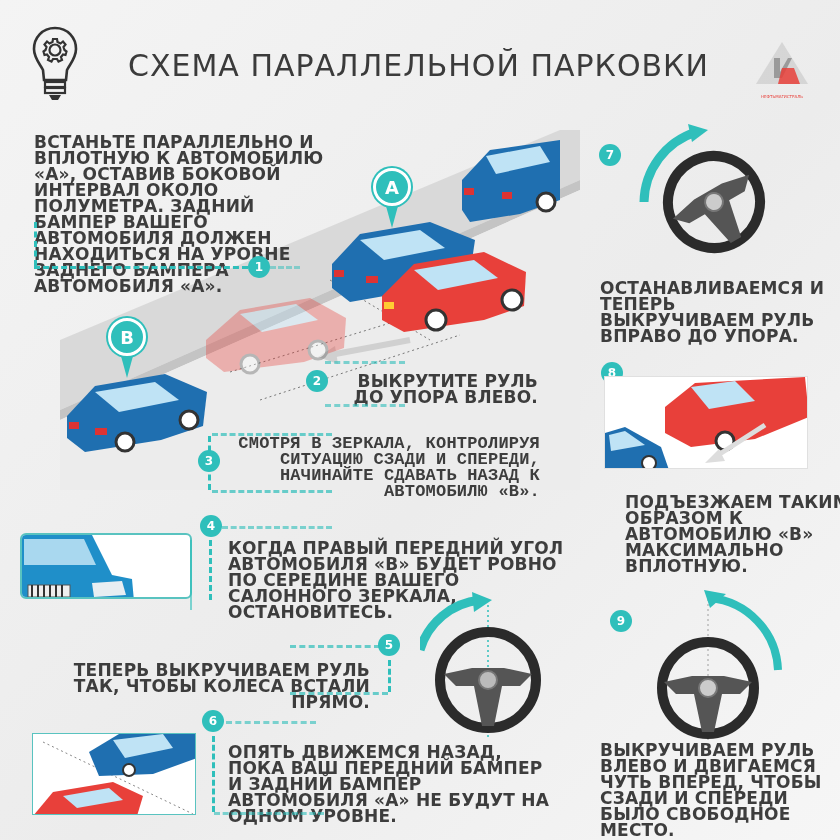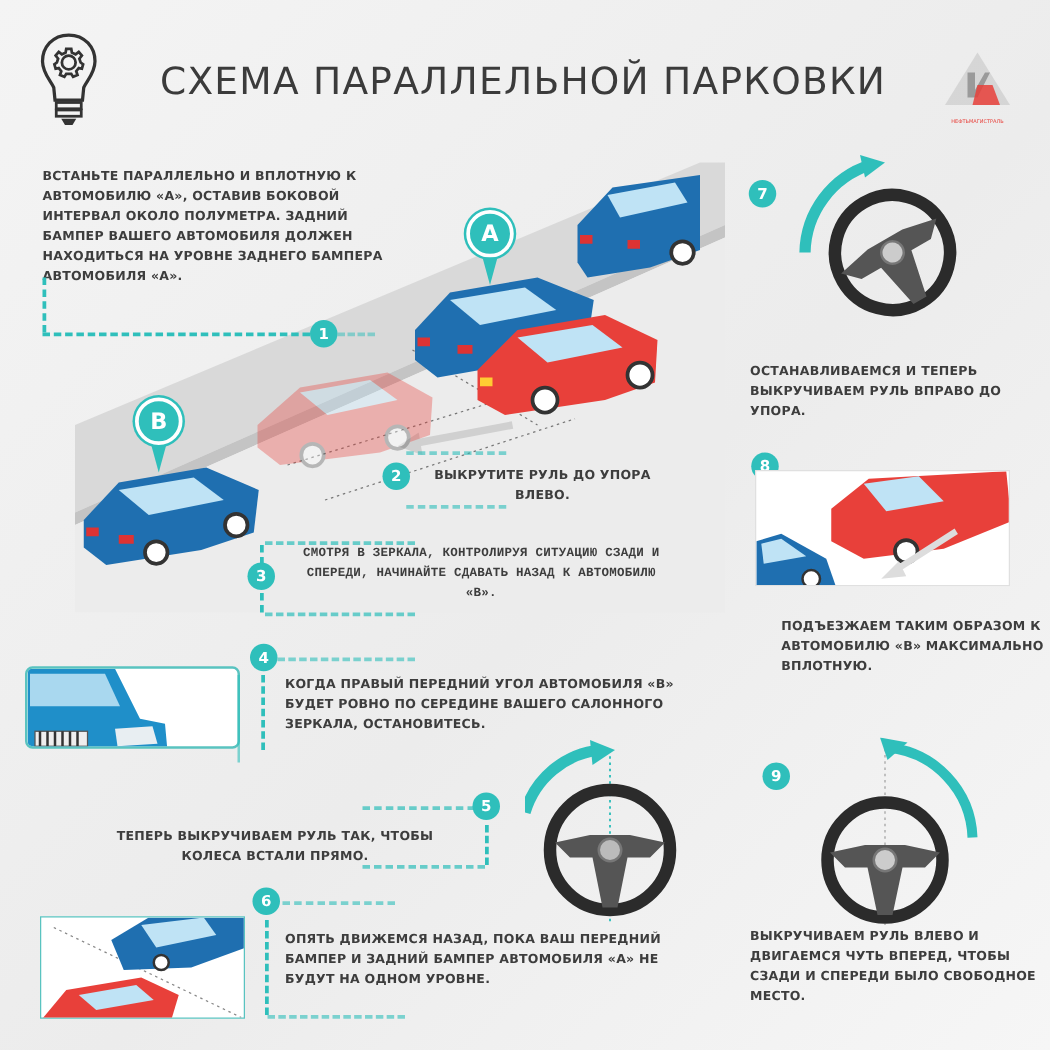--- a/index.html
+++ b/index.html
@@ -11,24 +11,24 @@
     position: relative;
   }
   .abs { position: absolute; }
   .title {
     left: 128px; top: 48px;
     font-size: 30px; font-weight: normal; letter-spacing: 1px;
     color: #3b3b3b; white-space: nowrap;
     font-family: "DejaVu Sans", sans-serif;
   }
   .txt {
-    font-size: 10px; font-weight: bold; line-height: 16px;
+    font-size: 17px; font-weight: bold; line-height: 16px;
     color: #3d3d3d; text-transform: uppercase; letter-spacing: 0.2px;
   }
-  .txt.right { text-align: center; }
+  .txt.right { text-align: right; }
   .badge {
     width: 22px; height: 22px; border-radius: 50%;
     background: #2fbfbb; color: #fff; font-size: 12px; font-weight: bold;
     display: flex; align-items: center; justify-content: center;
   }
   .dash-h { height: 0; border-top: 3px dashed #2fbfbb; }
   .dash-v { width: 0; border-left: 3px dashed #2fbfbb; }
   .pin {
     width: 38px; height: 38px; border-radius: 50%;
     background: #2fbfbb; border: 3px solid #fff;
@@ -198,21 +198,21 @@
 <div class="abs badge" style="left:599px;top:144px;">7</div>
 <svg class="abs" style="left:636px;top:124px;" width="140" height="130" viewBox="0 0 140 130">
   <path d="M8 78 A75 75 0 0 1 60 8" fill="none" stroke="#2fbfbb" stroke-width="9"></path>
   <path d="M52 0 L72 6 L56 18 Z" fill="#2fbfbb"></path>
   <g transform="translate(78,78) rotate(-30)">
     <circle r="46" fill="none" stroke="#2b2b2b" stroke-width="10"></circle>
     <path d="M-44 -6 L-16 -12 L16 -12 L44 -6 L32 6 L14 6 L6 44 L-6 44 L-14 6 L-32 6 Z" fill="#555"></path>
     <circle r="9" fill="#ccc" stroke="#777" stroke-width="2"></circle>
   </g>
 </svg>
-<div class="abs txt" style="left:600px;top:290px;width:230px;">Останавливаемся и теперь выкручиваем руль вправо до упора.</div>
+<div class="abs txt" style="left:600px;top:280px;width:230px;">Останавливаемся и теперь выкручиваем руль вправо до упора.</div>
 
 <div class="abs badge" style="left:601px;top:362px;">8</div>
 <div class="abs frame thin" style="left:604px;top:376px;width:204px;height:93px;border-color:#e0e0e0;">
   <svg width="204" height="93" viewBox="0 0 204 93">
     <path d="M60 30 L90 6 L200 0 L204 40 L150 62 L86 70 L60 56 Z" fill="#e8403a"></path>
     <path d="M86 10 L130 4 L150 24 L104 32 Z" fill="#bfe3f5"></path>
     <circle cx="120" cy="64" r="9" fill="#fff" stroke="#333" stroke-width="3"></circle>
     <path d="M160 48 L110 80" stroke="#ddd" stroke-width="5"></path>
     <path d="M114 72 L100 86 L120 84 Z" fill="#ddd"></path>
     <path d="M0 56 L20 50 L56 70 L64 93 L0 93 Z" fill="#1f6fb0"></path>

